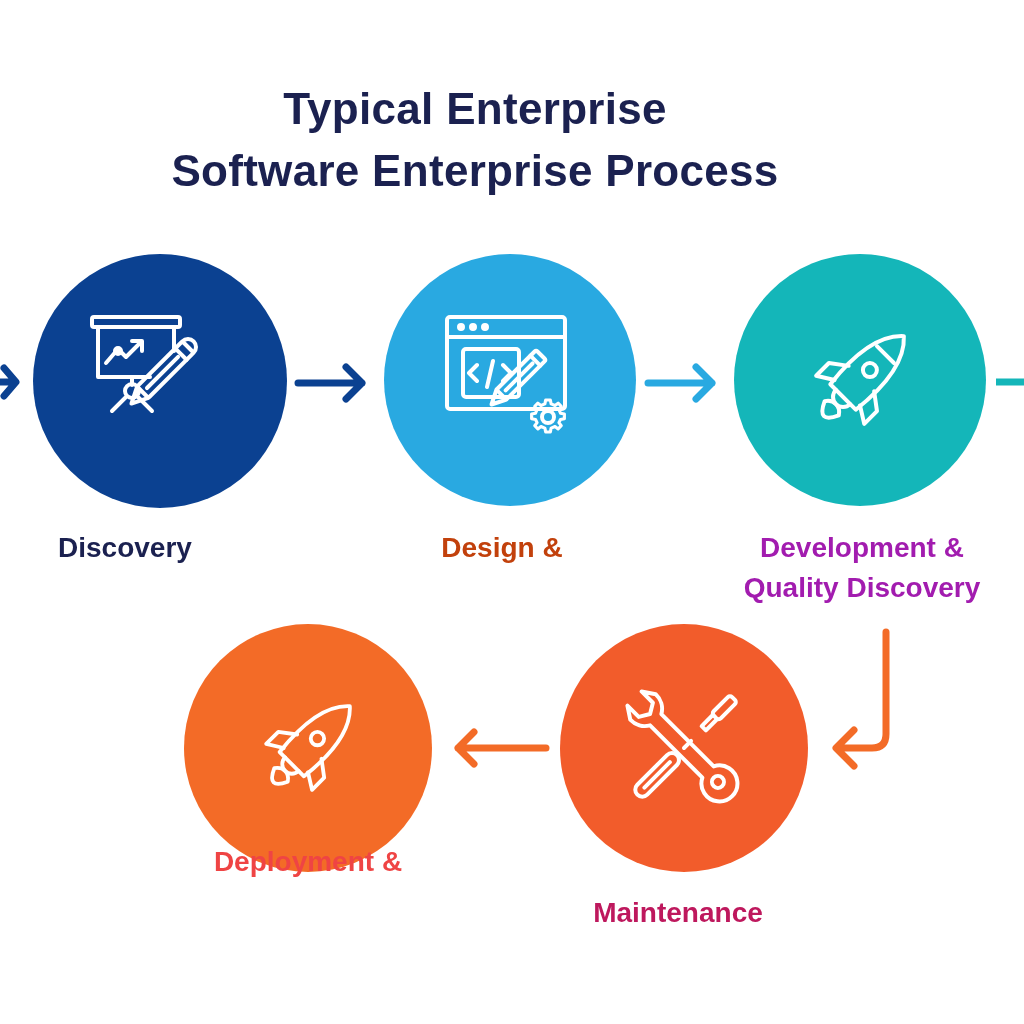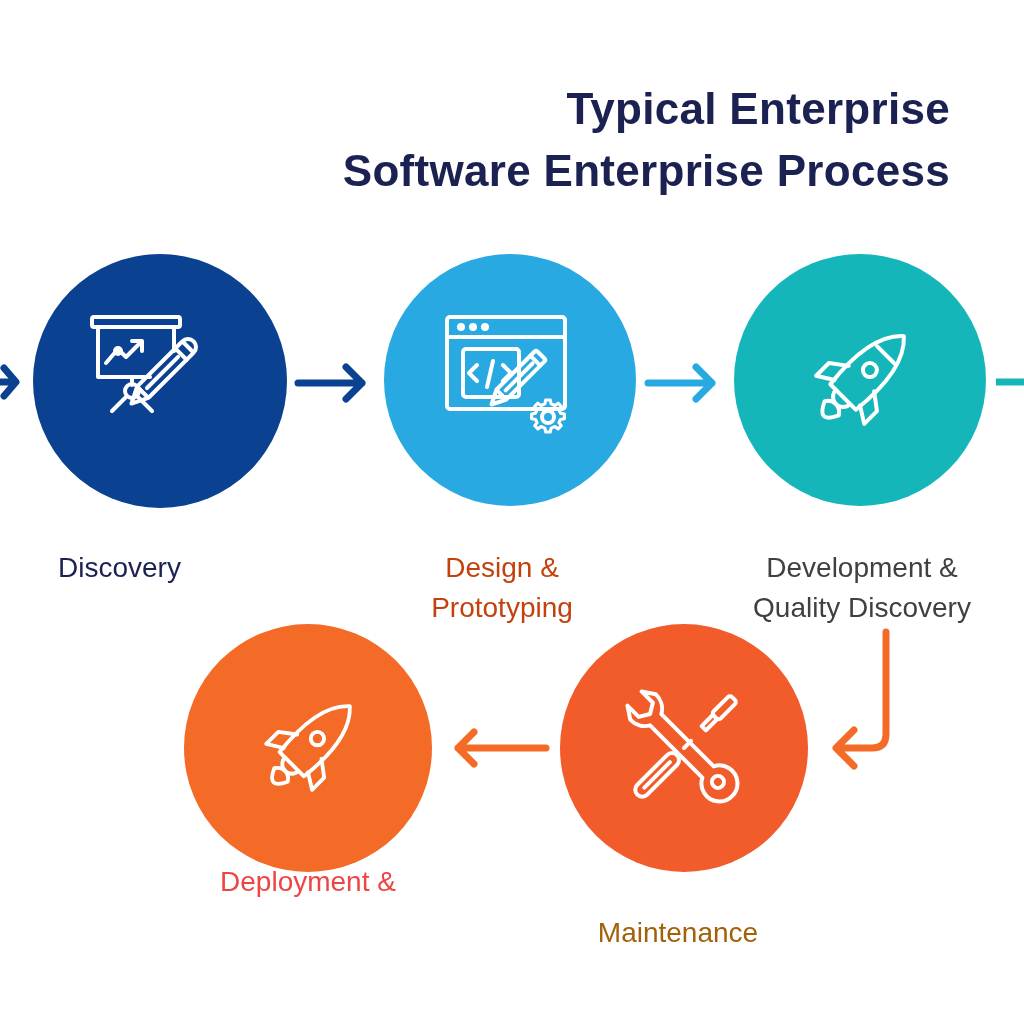--- a/index.html
+++ b/index.html
@@ -1,23 +1,23 @@
 <!DOCTYPE html>
 <html><head>
 <meta charset="utf-8">
 <style>
   html, body { margin: 0; padding: 0; background: #ffffff; }
   body { width: 1024px; height: 1024px; position: relative; overflow: hidden;
          font-family: "Liberation Sans", "DejaVu Sans", sans-serif; }
   .title { position: absolute; left: 0; width: 950px; text-align: center;
            color: #1b2150; font-weight: 700; font-size: 44px; line-height: 62px; top: 78px; letter-spacing: 0.3px; }
-  .title div { white-space: nowrap; text-align: right; }
+  .title div { white-space: nowrap; }
   .circle { position: absolute; border-radius: 50%; display: flex; align-items: center; justify-content: center; }
   .circle svg { display: block; }
-  .label { position: absolute; text-align: center; font-size: 28px; line-height: 40px; font-weight: 400; white-space: nowrap; margin-top: 20px; }
+  .label { position: absolute; text-align: center; font-size: 28px; line-height: 40px; font-weight: 700; white-space: nowrap; }
   .arrow { position: absolute; }
 </style>
 </head>
 <body>
 
 <div class="title">
   <div>Typical Enterprise</div>
   <div>Software Enterprise Process</div>
 </div>
 
@@ -92,23 +92,22 @@
 
 <svg class="arrow" style="left:994px;top:372px" width="30" height="20" viewBox="0 0 30 20">
   <path d="M2 10 H40" fill="none" stroke="#14b6b9" stroke-width="7" stroke-linecap="butt"></path>
 </svg>
 
 <div class="label" style="left:58px;top:528px;width:200px;text-align:left;color:#1b2150;">
   <div>Discovery</div>
 </div>
 <div class="label" style="left:392px;top:528px;width:220px;color:#c2410c;">
   <div>Design &amp;</div>
-  <div>Prototyping</div>
 </div>
-<div class="label" style="left:712px;top:528px;width:300px;color:#404040;">
+<div class="label" style="left:712px;top:528px;width:300px;color:#a21caf;">
   <div>Development &amp;</div>
   <div>Quality Discovery</div>
 </div>
 
 <svg class="arrow" style="left:826px;top:628px" width="80" height="150" viewBox="0 0 80 150">
   <path d="M60 4 V106 Q60 120 46 120 H12 M28 102 L10 120 L28 138" fill="none" stroke="#f36b27" stroke-width="7" stroke-linecap="round" stroke-linejoin="round"></path>
 </svg>
 
 <div class="circle" style="left:560px;top:624px;width:248px;height:248px;background:#f25c2b;">
   <svg width="130" height="130" viewBox="0 0 130 130" fill="none" stroke="#fff" stroke-width="4" stroke-linecap="round" stroke-linejoin="round">
@@ -141,15 +140,15 @@
       <path d="M18 -2 L34 10 L34 28 L18 18"></path>
       <path d="M-10 24 A10 10 0 0 0 10 24"></path>
       <path d="M-10 40 Q0 62 10 40 Q6 34 0 34 Q-6 34 -10 40 Z"></path>
     </g>
   </svg>
 </div>
 
 <div class="label" style="left:188px;top:842px;width:240px;color:#ef4444;">
   <div>Deployment &amp;</div>
 </div>
-<div class="label" style="left:558px;top:893px;width:240px;color:#a16207;">
+<div class="label" style="left:558px;top:893px;width:240px;color:#be185d;">
   <div>Maintenance</div>
 </div>
 
 </body></html>

